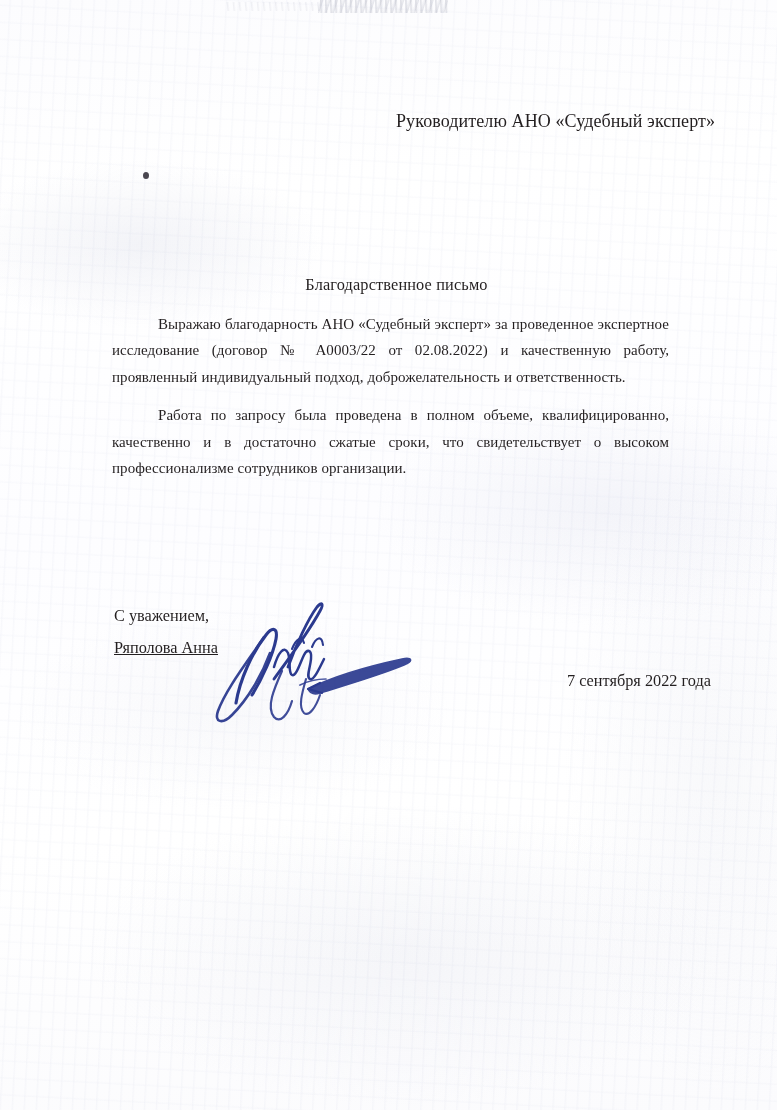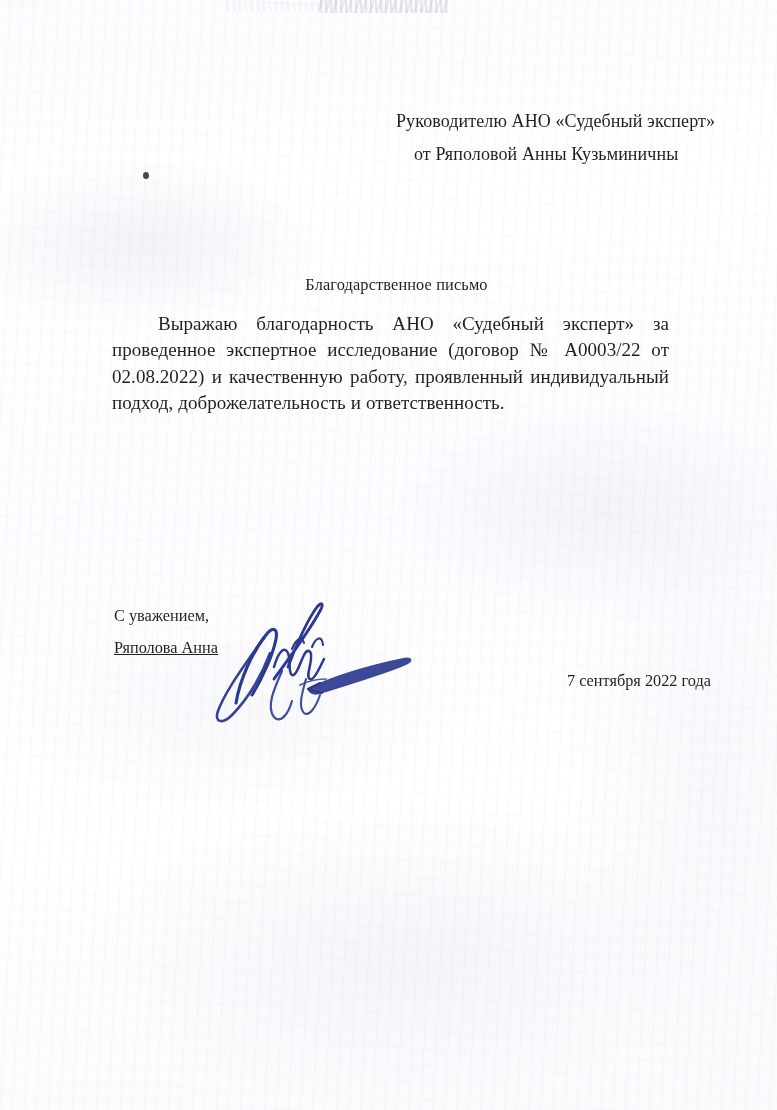--- a/index.html
+++ b/index.html
@@ -122,21 +122,21 @@
   }
 
   .body-block {
     position: absolute;
     left: 112px;
     top: 311px;
     width: 557px;
   }
   p.para {
     margin: 0 0 12px 0;
-    font-size: 19px;
+    font-size: 15px;
     line-height: 26.4px;
     text-align: justify;
     text-indent: 46px;
     letter-spacing: .05px;
     word-spacing: .2px;
   }
   p.para:last-child { margin-bottom: 0; }
 
   .closing {
     position: absolute;
@@ -179,27 +179,27 @@
   <div class="grain"></div>
   <div class="grain2"></div>
   <div class="top-artifact"></div>
   <div class="top-artifact2"></div>
   <div class="speck"></div>
 
   <div class="content">
 
     <div class="addressee">
       <span class="line1">Руководителю АНО «Судебный эксперт»</span>
-      <span class="line2">от Ряполовой Анны Кузьминичны</span>
     </div>
 
     <div class="doc-title">Благодарственное письмо</div>
 
     <div class="body-block">
       <p class="para">Выражаю благодарность АНО «Судебный эксперт» за проведенное экспертное исследование (договор № А0003/22 от 02.08.2022) и качественную работу, проявленный индивидуальный подход, доброжелательность и ответственность.</p>
+      <p class="para">Работа по запросу была проведена в полном объеме, квалифицированно, качественно и в достаточно сжатые сроки, что свидетельствует о высоком профессионализме сотрудников организации.</p>
     </div>
 
     <div class="closing">
       <span class="c1">С уважением,</span>
       <span class="c2">Ряполова Анна</span>
     </div>
 
     <div class="signature">
       <svg viewBox="0 0 240 145" xmlns="http://www.w3.org/2000/svg" aria-hidden="true">
         <g fill="none" stroke="#2b3a8f" stroke-linecap="round" stroke-linejoin="round">

